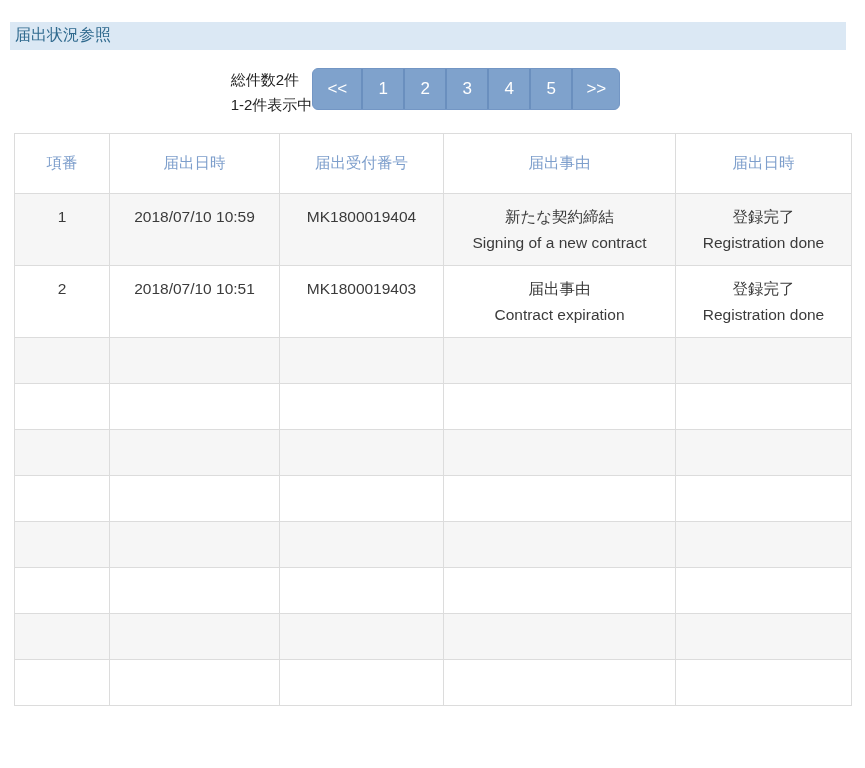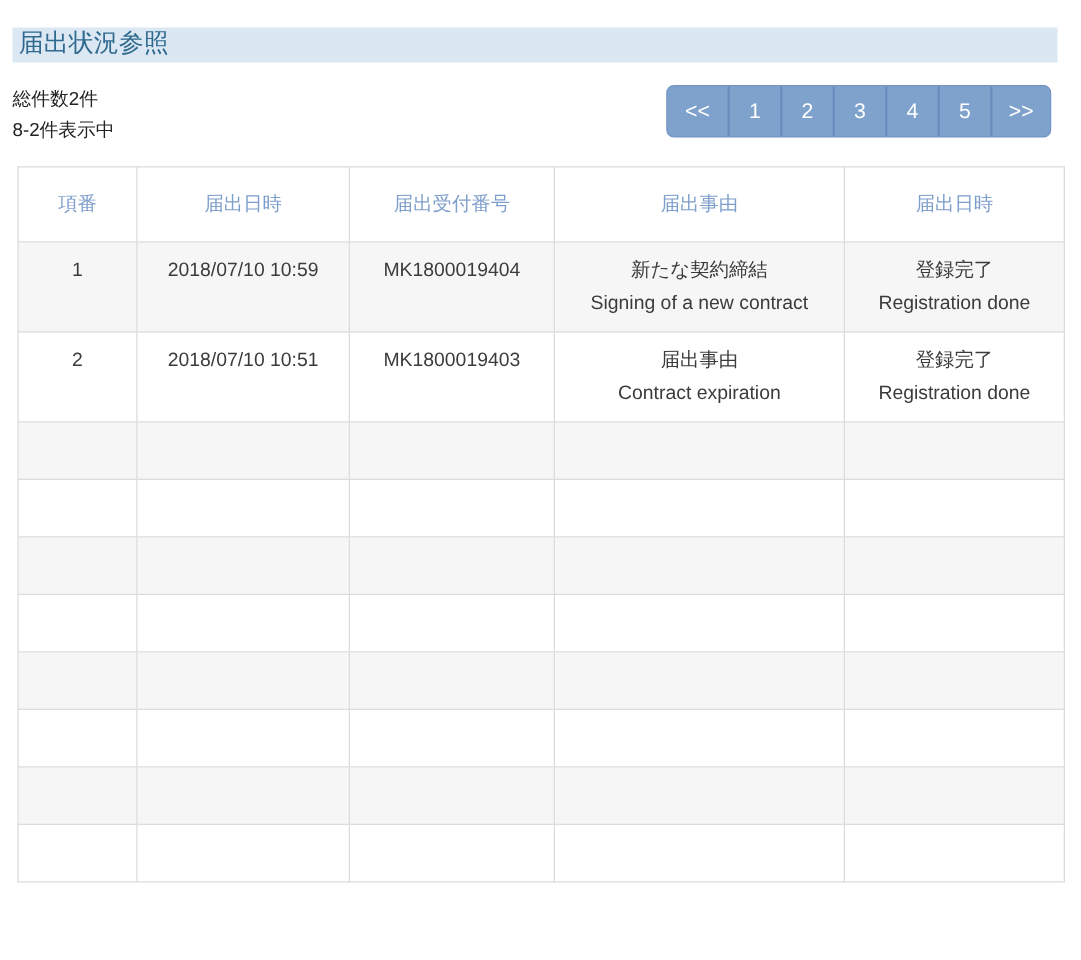--- a/index.html
+++ b/index.html
@@ -24,34 +24,34 @@
   .page {
     width: 865px;
     height: 768px;
     overflow: hidden;
     background: #ffffff;
   }
   .title-bar {
     margin: 22px 19px 0 10px;
     background: var(--title-bg);
     color: var(--title-text);
-    font-size: 20px;
+    font-size: 16px;
     font-weight: 400;
     line-height: 24px;
     padding: 1px 0 3px 5px;
   }
   .desc {
     margin: 30px 0 0 11px;
     font-size: 15px;
     line-height: 18px;
   }
   .info-row {
     margin: 17px 24px 16px 10px;
     display: flex;
-    justify-content: space-between;
+    justify-content: center;
     align-items: flex-start;
   }
   .counts {
     font-size: 15px;
     line-height: 25px;
     color: #222222;
   }
   .pager {
     display: flex;
     height: 42px;
@@ -111,21 +111,21 @@
 <body>
 
 <div class="page">
 
   <h1 class="title-bar">届出状況参照</h1>
 
 
   <div class="info-row">
     <div class="counts">
       <div>総件数2件</div>
-      <div>8-2件表示中</div>
+      <div>1-2件表示中</div>
     </div>
     <div class="pager">
         <button class="pg-btn">&lt;&lt;</button>
         <button class="pg-btn">1</button>
         <button class="pg-btn">2</button>
         <button class="pg-btn">3</button>
         <button class="pg-btn">4</button>
         <button class="pg-btn">5</button>
         <button class="pg-btn">&gt;&gt;</button>
       </div>

